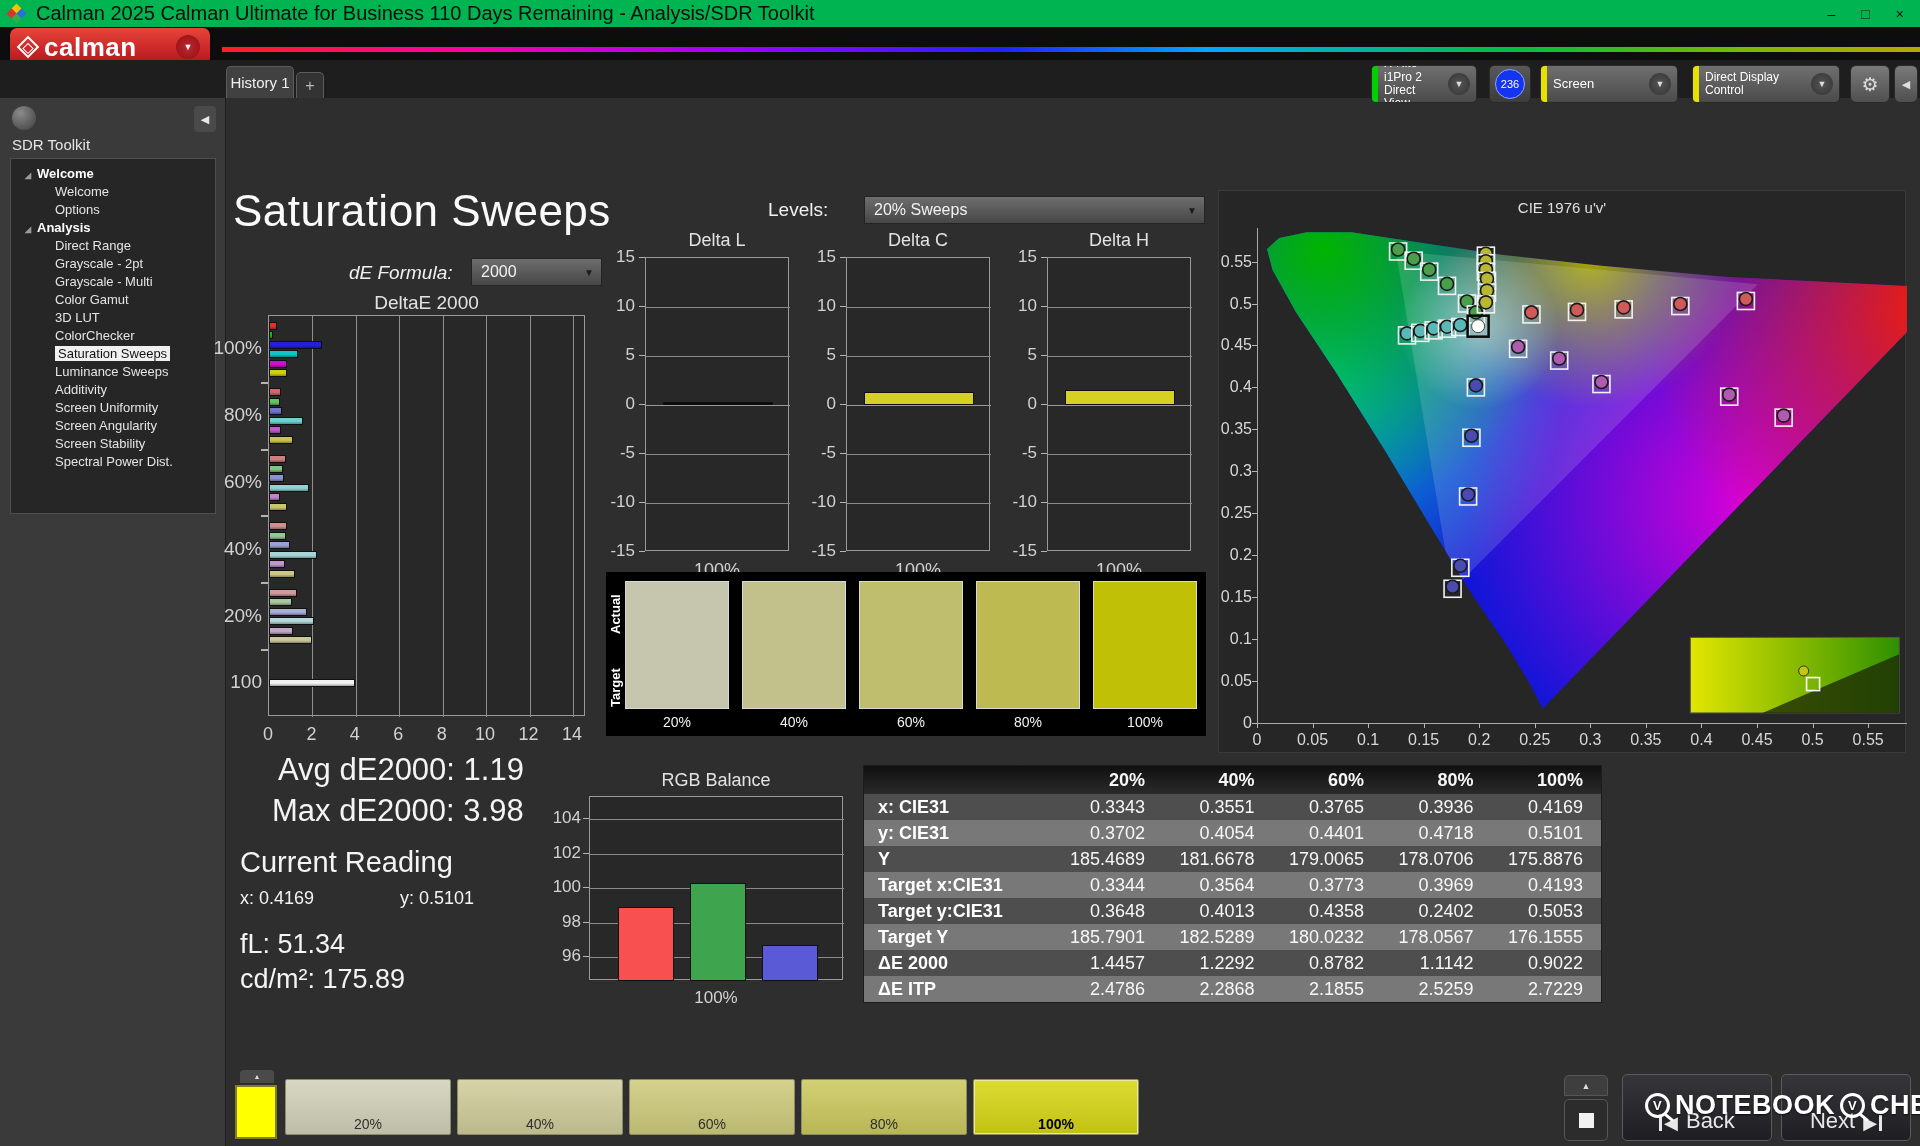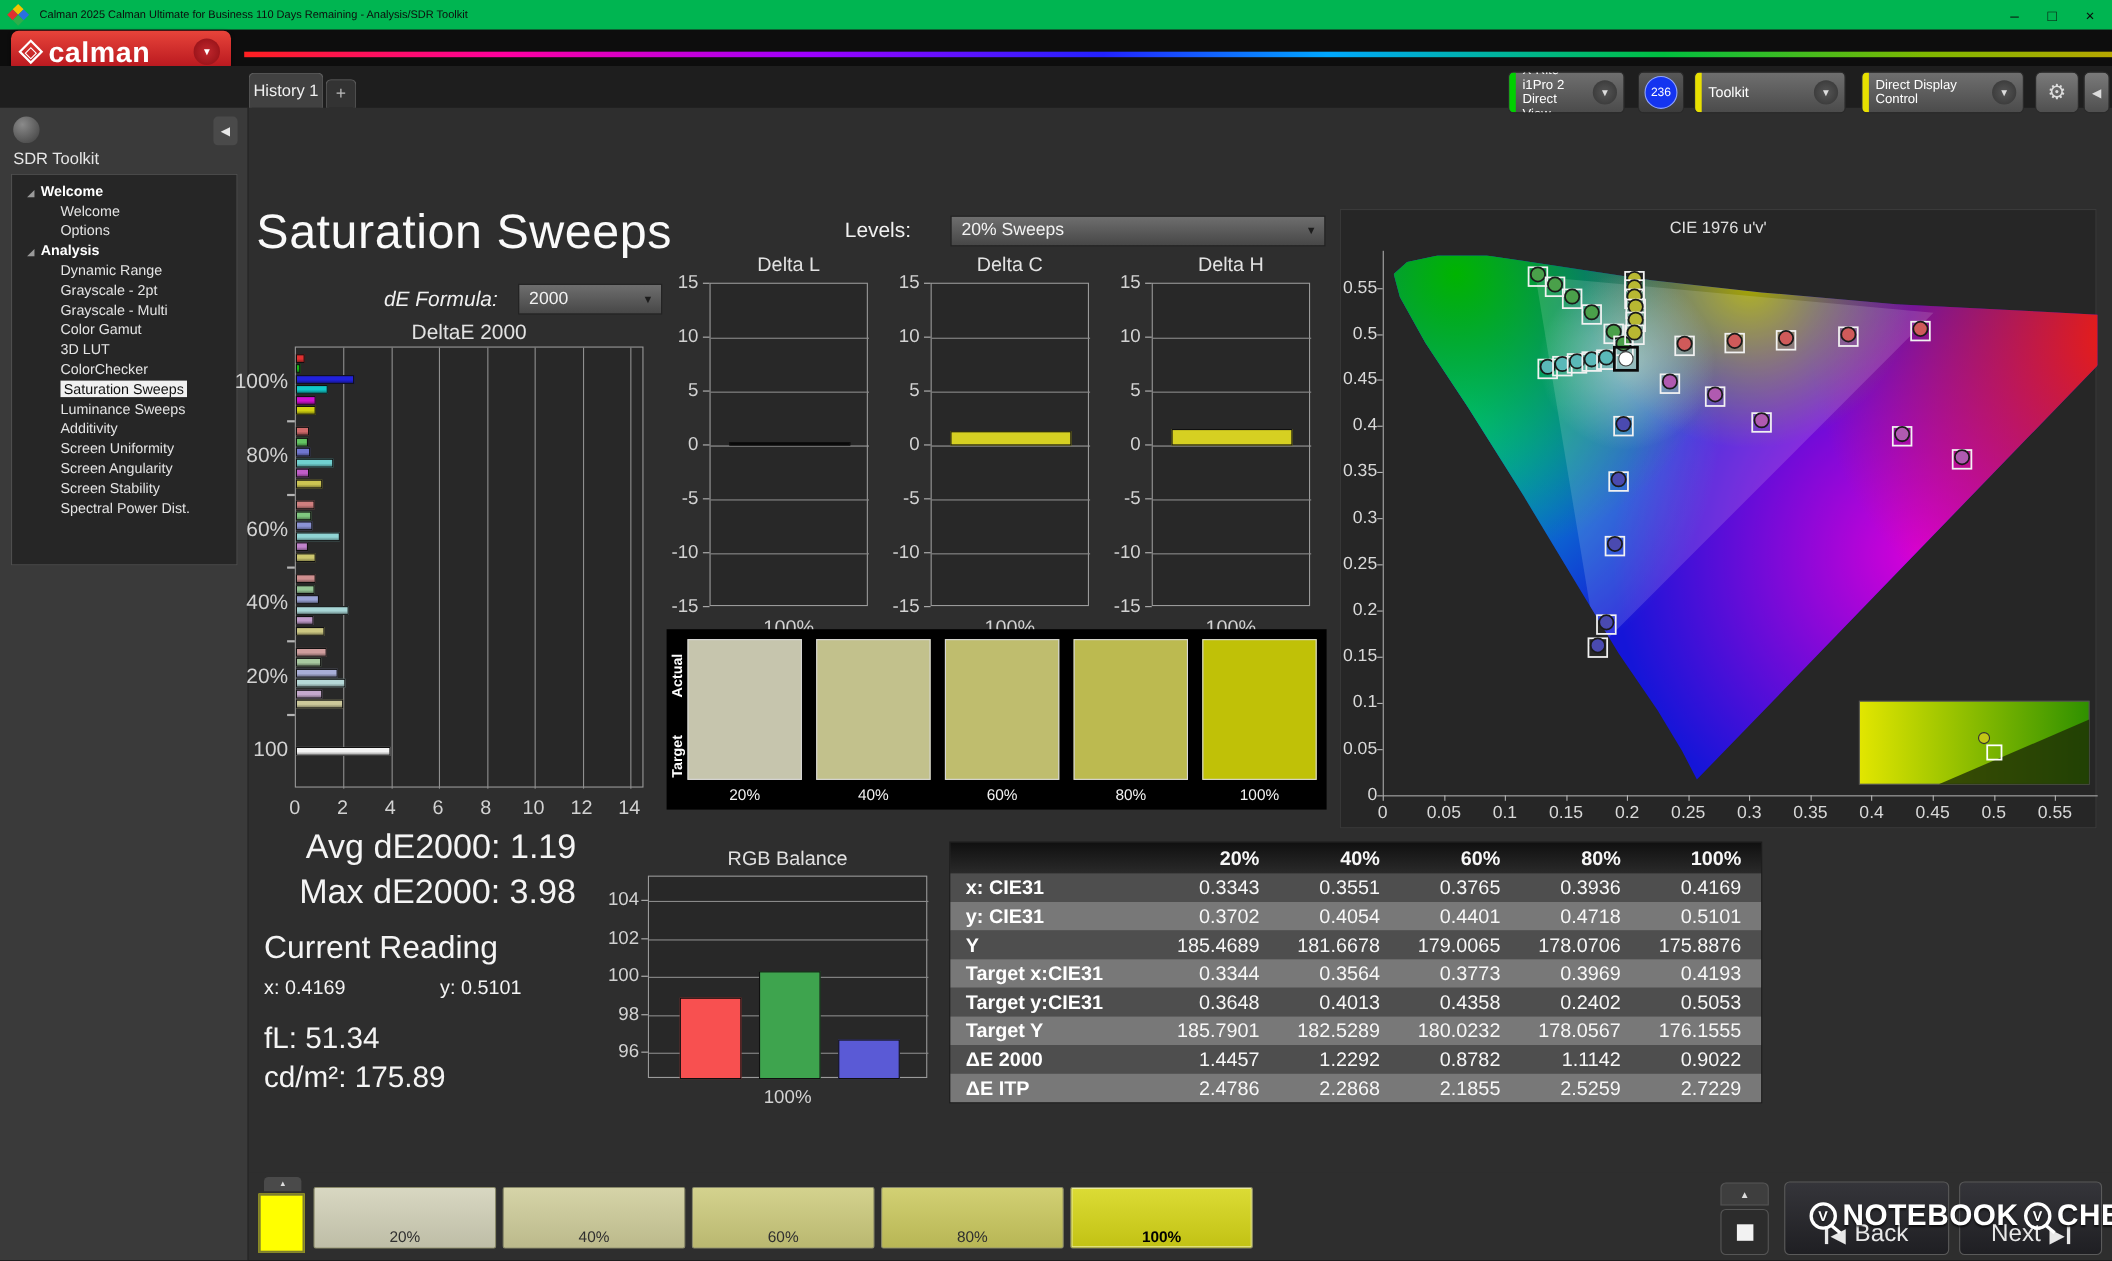--- a/index.html
+++ b/index.html
@@ -3,21 +3,21 @@
 <meta charset="utf-8">
 <style>
   html,body{margin:0;padding:0;background:#111;}
   *{box-sizing:border-box;}
   .screen{position:relative;width:1920px;height:1146px;background:#2e2e2e;overflow:hidden;
           font-family:"Liberation Sans",sans-serif;color:#e8e8e8;}
   .abs{position:absolute;}
 
   
   .titlebar{left:0;top:0;width:1920px;height:27px;background:#00b551;display:flex;align-items:center;}
-  .titlebar .apptitle{color:#0c0c0c;font-size:10px;margin-left:10px;}
+  .titlebar .apptitle{color:#0c0c0c;font-size:20px;margin-left:10px;}
   .appicon{width:18px;height:18px;position:relative;margin-left:8px;}
   .appicon i{position:absolute;width:7px;height:7px;transform:rotate(45deg);}
   .win-controls{margin-left:auto;display:flex;gap:26px;margin-right:16px;color:#0c0c0c;font-size:14px;}
   .win-controls span{cursor:default;}
   .logo-row{left:0;top:27px;width:1920px;height:33px;background:#0d0d0d;}
   .calman-btn{position:absolute;left:10px;top:1px;width:200px;height:38px;border-radius:7px;
      background:linear-gradient(#e8443a,#b2121b);display:flex;align-items:center;gap:8px;padding:0 10px;
      box-shadow:0 1px 3px rgba(0,0,0,.6);}
   .cal-diamond{width:16px;height:16px;border:2px solid #fff;transform:rotate(45deg);position:relative;}
   .cal-diamond:after{content:"";position:absolute;left:3px;top:3px;width:6px;height:6px;border:1.5px solid #fff;}
@@ -172,21 +172,21 @@
     <span class="tr-txt" style="font-size:12px">
       <span>X-Rite i1Pro 2</span><br><span>Direct View</span>
     </span>
     <span class="dd-arrow">▼</span>
   </div>
   <div class="badge-wrap">
     <span class="badge-circ">236</span>
   </div>
   <div class="tr-btn" style="left:1540px;width:138px;">
     <span class="stripe" id="source-stripe" style="background: rgb(232, 224, 0);"></span>
-    <span class="tr-txt" style="font-size:13px">Toolkit</span>
+    <span class="tr-txt" style="font-size:13px">Screen</span>
     <span class="dd-arrow">▼</span>
   </div>
   <div class="tr-btn" style="left:1692px;width:148px;">
     <span class="stripe" id="ddc-stripe" style="background: rgb(232, 224, 0);"></span>
     <span class="tr-txt" style="font-size:12px">Direct Display Control</span>
     <span class="dd-arrow">▼</span>
   </div>
   <div class="sq-btn" style="left:1850px;width:40px;font-size:19px;">
     <span>⚙</span>
   </div>
@@ -198,21 +198,21 @@
     <div class="side-circle"></div>
     <div class="side-collapse">
       <span>◀</span>
     </div>
     <div class="side-title">SDR Toolkit</div>
     <div class="tree" id="tree">
         <div class="tree-row hdr"><span class="tw">◢</span><span>Welcome</span></div>
         <div class="tree-row child"><span>Welcome</span></div>
         <div class="tree-row child"><span>Options</span></div>
         <div class="tree-row hdr"><span class="tw">◢</span><span>Analysis</span></div>
-        <div class="tree-row child"><span>Dynamic Range</span></div>
+        <div class="tree-row child"><span>Direct Range</span></div>
         <div class="tree-row child"><span>Grayscale - 2pt</span></div>
         <div class="tree-row child"><span>Grayscale - Multi</span></div>
         <div class="tree-row child"><span>Color Gamut</span></div>
         <div class="tree-row child"><span>3D LUT</span></div>
         <div class="tree-row child"><span>ColorChecker</span></div>
         <div class="tree-row child"><span class="sel">Saturation Sweeps</span></div>
         <div class="tree-row child"><span>Luminance Sweeps</span></div>
         <div class="tree-row child"><span>Additivity</span></div>
         <div class="tree-row child"><span>Screen Uniformity</span></div>
         <div class="tree-row child"><span>Screen Angularity</span></div>

